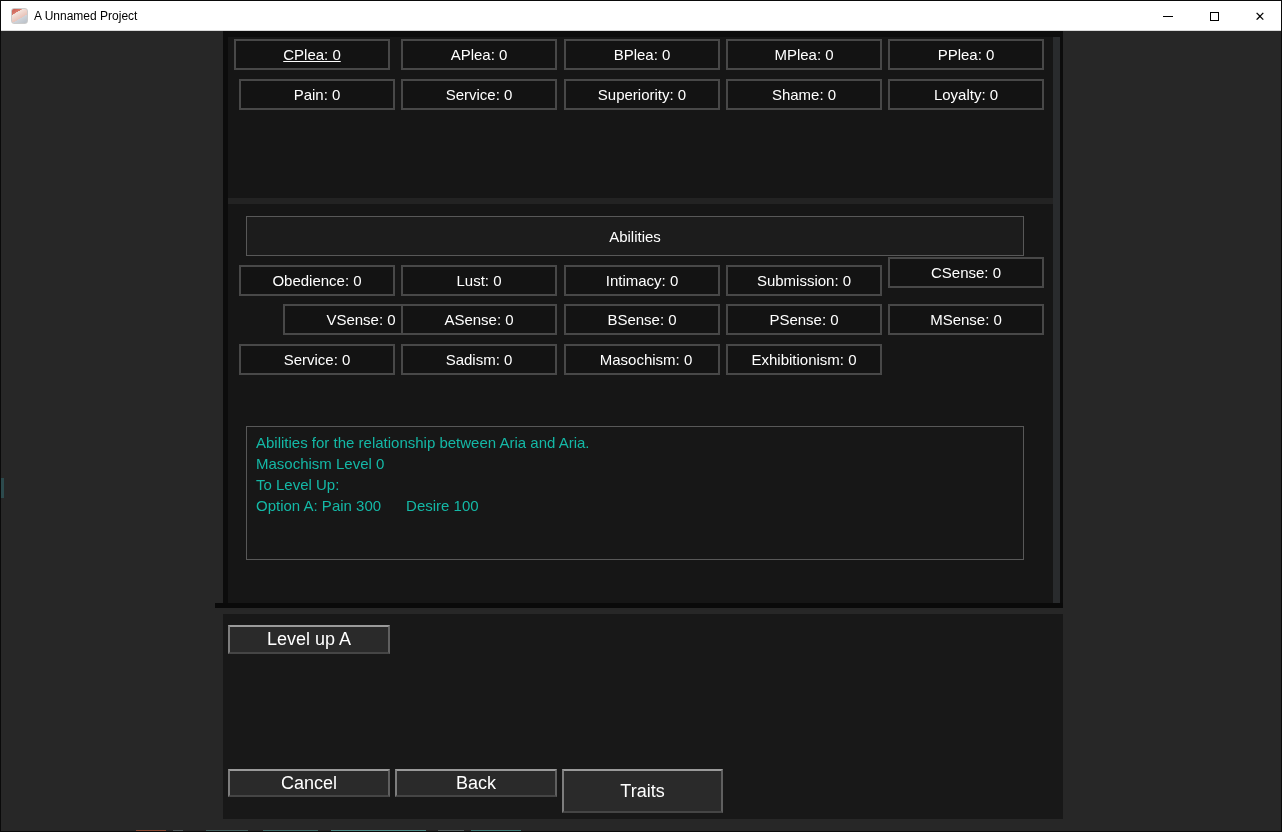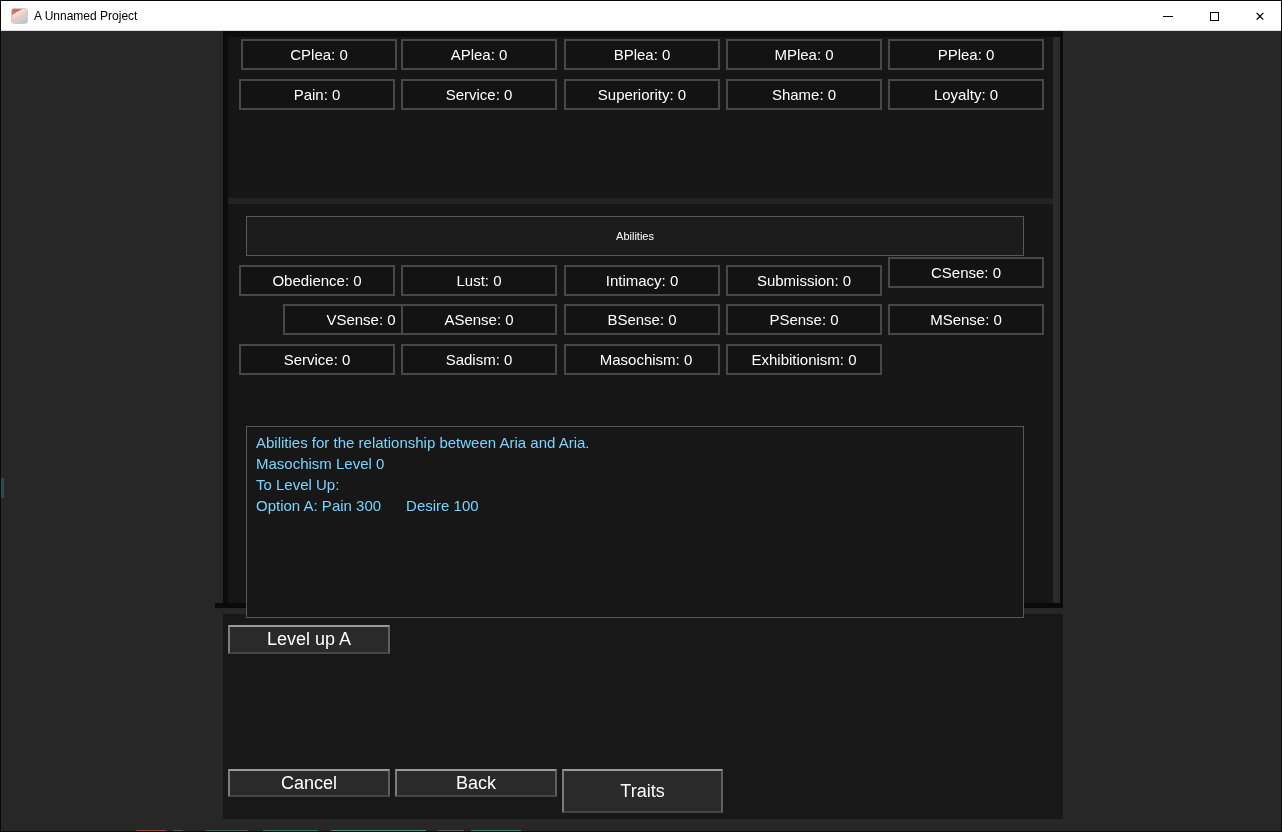--- a/index.html
+++ b/index.html
@@ -26,24 +26,24 @@
   .section-top-strip{position:absolute;left:227px;top:30px;width:832px;height:6px;background:#0d0d0d;}
   .section1{position:absolute;left:227px;top:36px;width:825px;height:161px;background:#161616;}
   .section2{position:absolute;left:227px;top:203px;width:825px;height:399px;background:#161616;}
   .vscrollbar{position:absolute;left:1052px;top:36px;width:7px;height:566px;background:#292b2d;}
   .lower-panel{position:absolute;left:222px;top:613px;width:840px;height:205px;background:#181818;}
   
   .stat-btn{position:absolute;width:156px;height:31px;box-sizing:border-box;
     background:#131313;border:2px solid #484848;color:#ffffff;font-size:15px;
     display:flex;align-items:center;justify-content:center;cursor:default;}
   .frame-title{position:absolute;left:245px;top:215px;width:778px;height:40px;box-sizing:border-box;
-    background:#1c1c1c;border:1px solid #585858;color:#ffffff;font-size:11px;
+    background:#1c1c1c;border:1px solid #585858;color:#ffffff;font-size:15px;
     display:flex;align-items:center;justify-content:center;}
-  .desc-box{position:absolute;left:245px;top:425px;width:778px;height:192px;box-sizing:border-box;
-    background:#171717;border:1px solid #585858;color:#7dd3fc;font-size:15px;
+  .desc-box{position:absolute;left:245px;top:425px;width:778px;height:134px;box-sizing:border-box;
+    background:#171717;border:1px solid #585858;color:#14b8a6;font-size:15px;
     padding:5px 9px;}
   .desc-box .line{line-height:21px;white-space:pre-wrap;}
   .big-btn{position:absolute;box-sizing:border-box;background:#2a2a2a;
     border:2px solid;border-color:#9a9a9a #5f5f5f #454545 #7d7d7d;
     color:#ffffff;font-size:18px;display:flex;align-items:center;justify-content:center;cursor:default;}
   
   .edge-mark{position:absolute;left:0;top:477px;width:3px;height:20px;background:#2c4a4d;}
   .frag{position:absolute;height:3px;top:829px;}
 </style>
 </head>
@@ -68,21 +68,21 @@
   <div class="col-bg"></div>
   <div class="section-top-strip"></div>
   <div class="section1"></div>
   <div class="section2"></div>
   <div class="col-border-left"></div>
   <div class="col-border-right"></div>
   <div class="col-border-bottom"></div>
   <div class="vscrollbar"></div>
   <div class="lower-panel"></div>
 
-  <div class="stat-btn" style="left:240px;top:38px;">CPlea: 0</div>
+  <div class="stat-btn" style="left:233px;top:38px;text-decoration:underline;">CPlea: 0</div>
   <div class="stat-btn" style="left:400px;top:38px;">APlea: 0</div>
   <div class="stat-btn" style="left:563px;top:38px;">BPlea: 0</div>
   <div class="stat-btn" style="left:725px;top:38px;">MPlea: 0</div>
   <div class="stat-btn" style="left:887px;top:38px;">PPlea: 0</div>
 
   <div class="stat-btn" style="left:238px;top:78px;">Pain: 0</div>
   <div class="stat-btn" style="left:400px;top:78px;">Service: 0</div>
   <div class="stat-btn" style="left:563px;top:78px;">Superiority: 0</div>
   <div class="stat-btn" style="left:725px;top:78px;">Shame: 0</div>
   <div class="stat-btn" style="left:887px;top:78px;">Loyalty: 0</div>

